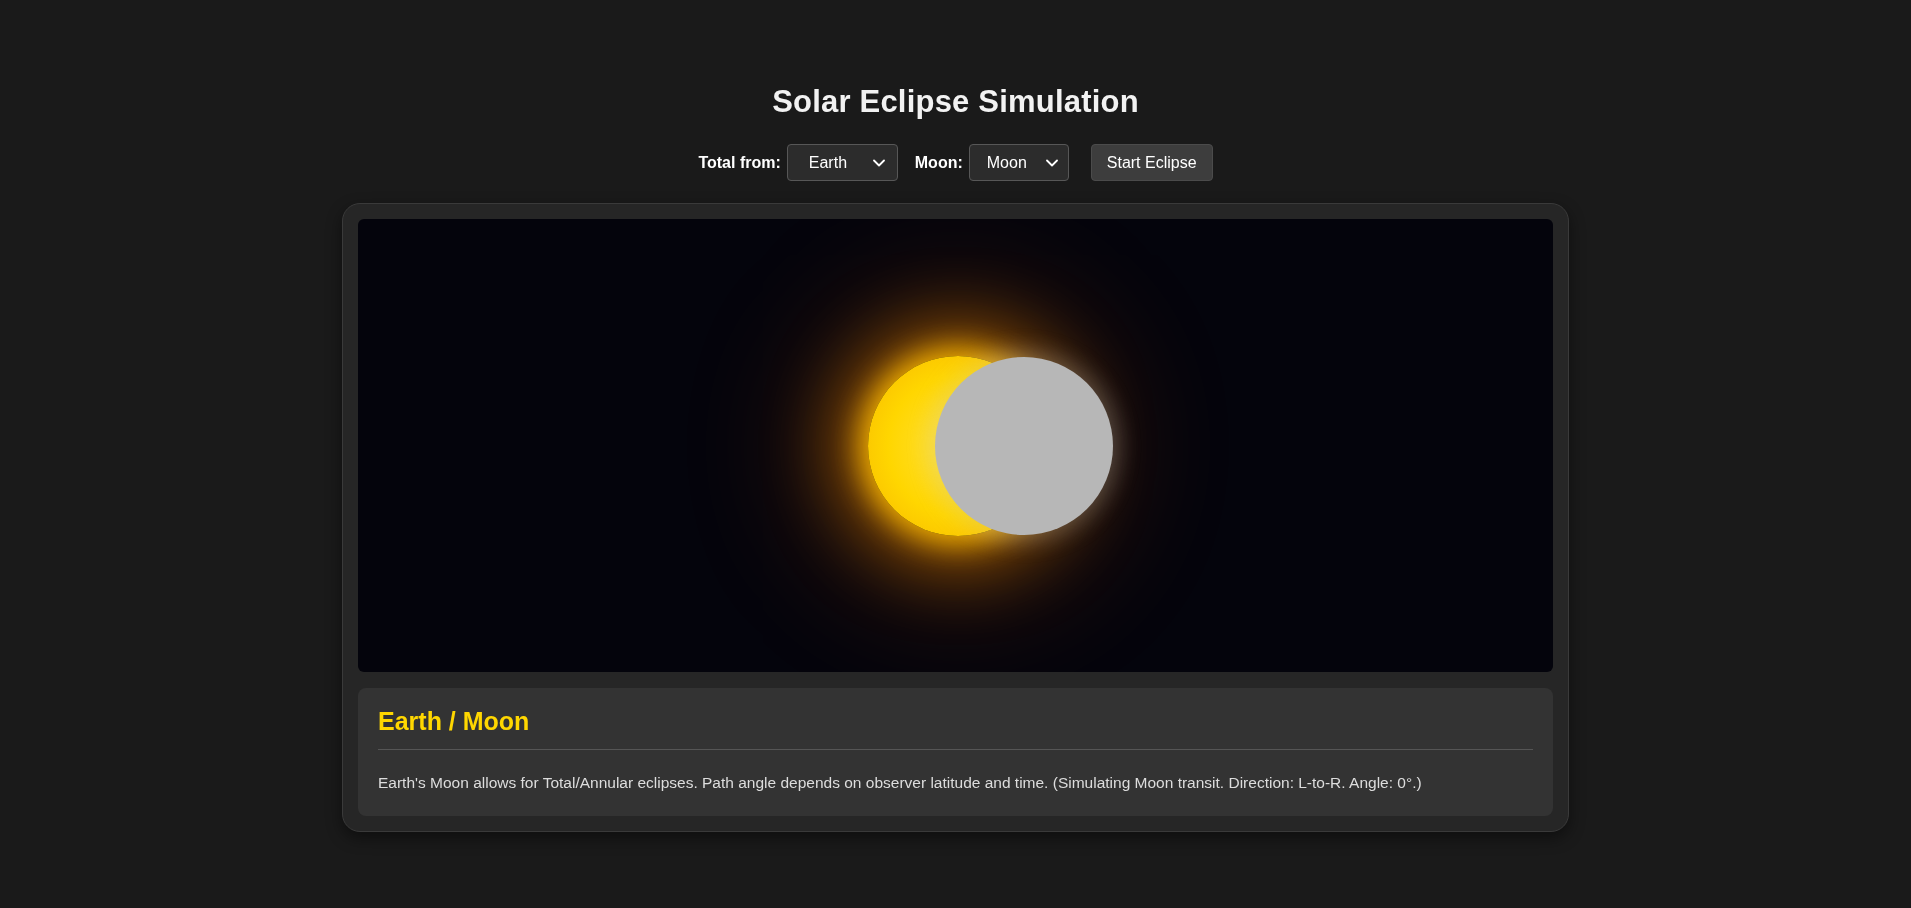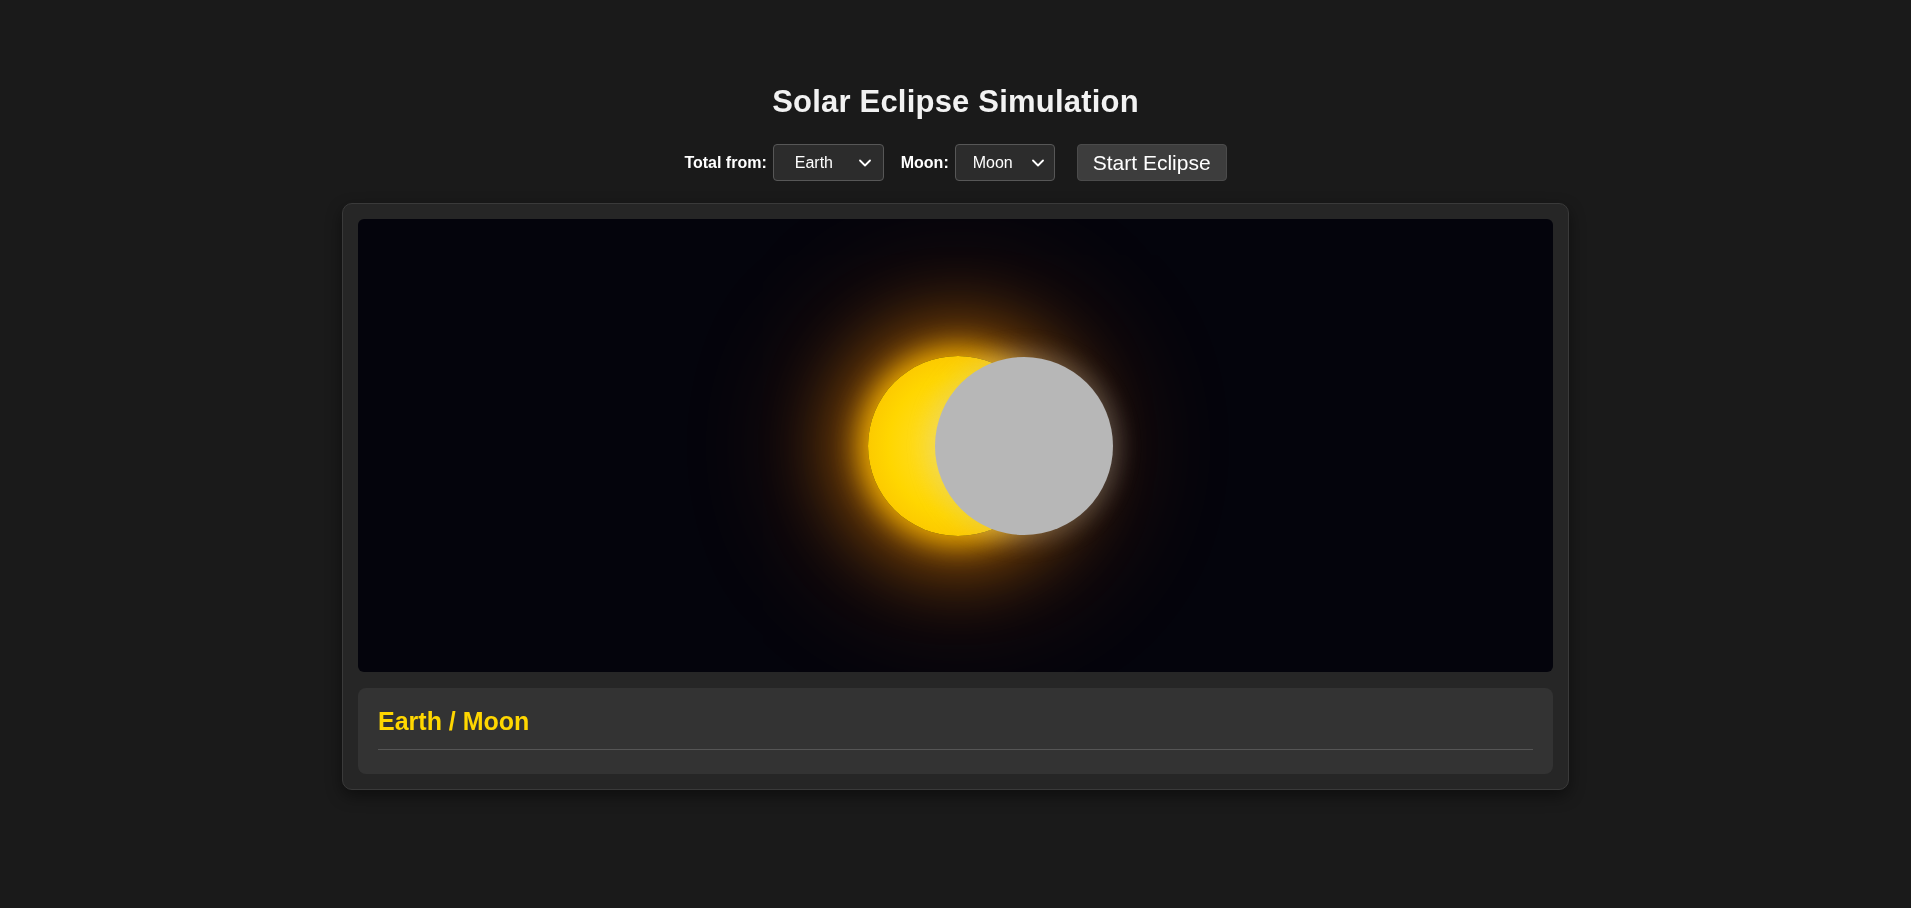--- a/index.html
+++ b/index.html
@@ -70,31 +70,31 @@
   .select-moon { width: 100px; padding: 0 10px 0 17px; margin-left: 6px; }
   .chevron { display: inline-flex; align-items: center; margin-left: 8px; }
   .btn {
     margin-left: 22px;
     height: 37px;
     padding: 0 15px;
     background: var(--button-bg);
     color: #ffffff;
     border: 1px solid var(--button-border);
     border-radius: 4px;
-    font-size: 21px;
+    font-size: 16px;
     font-family: inherit;
     cursor: pointer;
   }
 
   .panel {
     width: 1227px;
     margin: 22px auto 0;
     background: var(--panel-bg);
     border: 1px solid var(--panel-border);
-    border-radius: 10px;
+    border-radius: 18px;
     padding: 15px;
     box-shadow: 0 6px 16px rgba(0,0,0,0.45);
   }
   .sim {
     position: relative;
     width: 100%;
     height: 453px;
     background: var(--sim-bg);
     border-radius: 6px;
     overflow: hidden;
@@ -183,16 +183,17 @@
 
   <div class="panel">
     <div class="sim">
       <div class="sun"></div>
       <div class="moon"></div>
     </div>
 
     <div class="info">
       <h2 class="info-heading">Earth / Moon</h2>
       <hr class="info-divider">
+      <p class="info-desc">Earth's Moon allows for Total/Annular eclipses. Path angle depends on observer latitude and time. (Simulating Moon transit. Direction: L-to-R. Angle: 0°.)</p>
     </div>
   </div>
 
 </div>
 
 </body></html>

